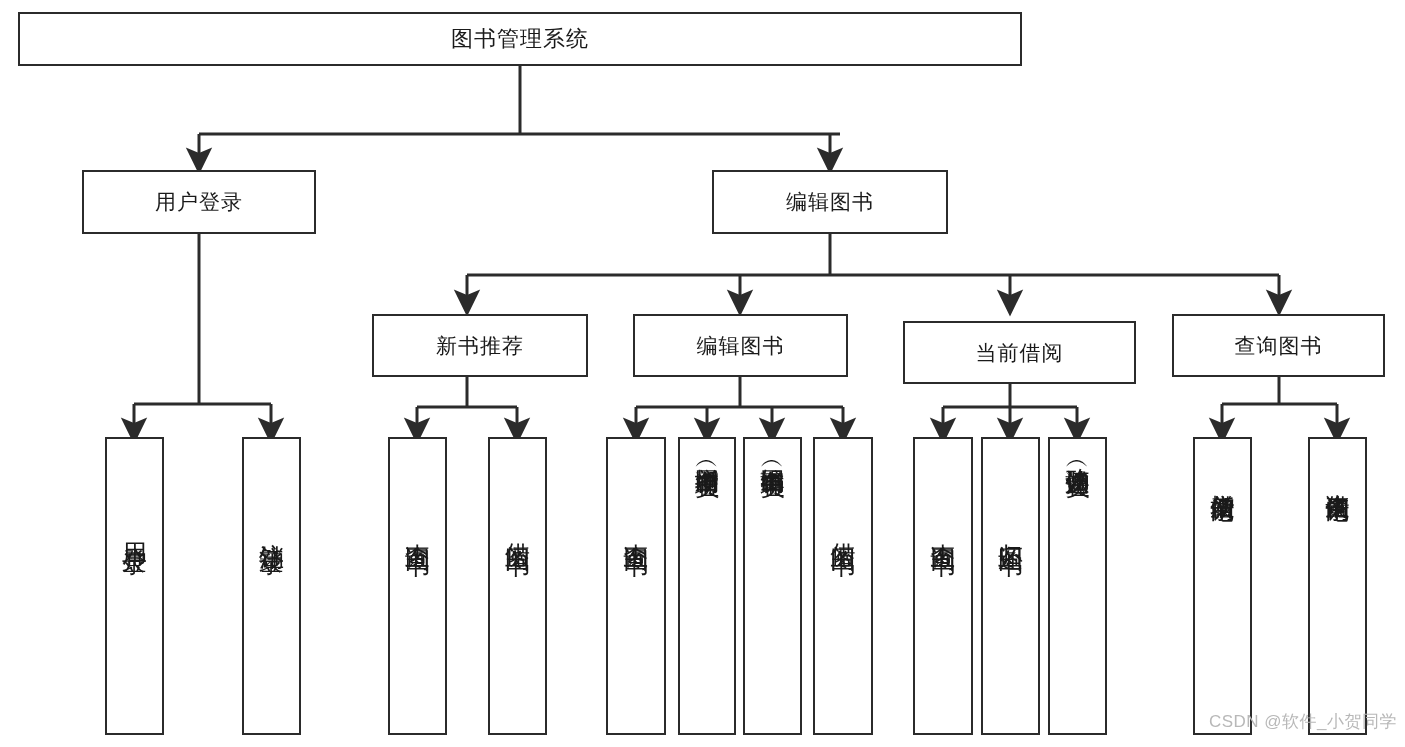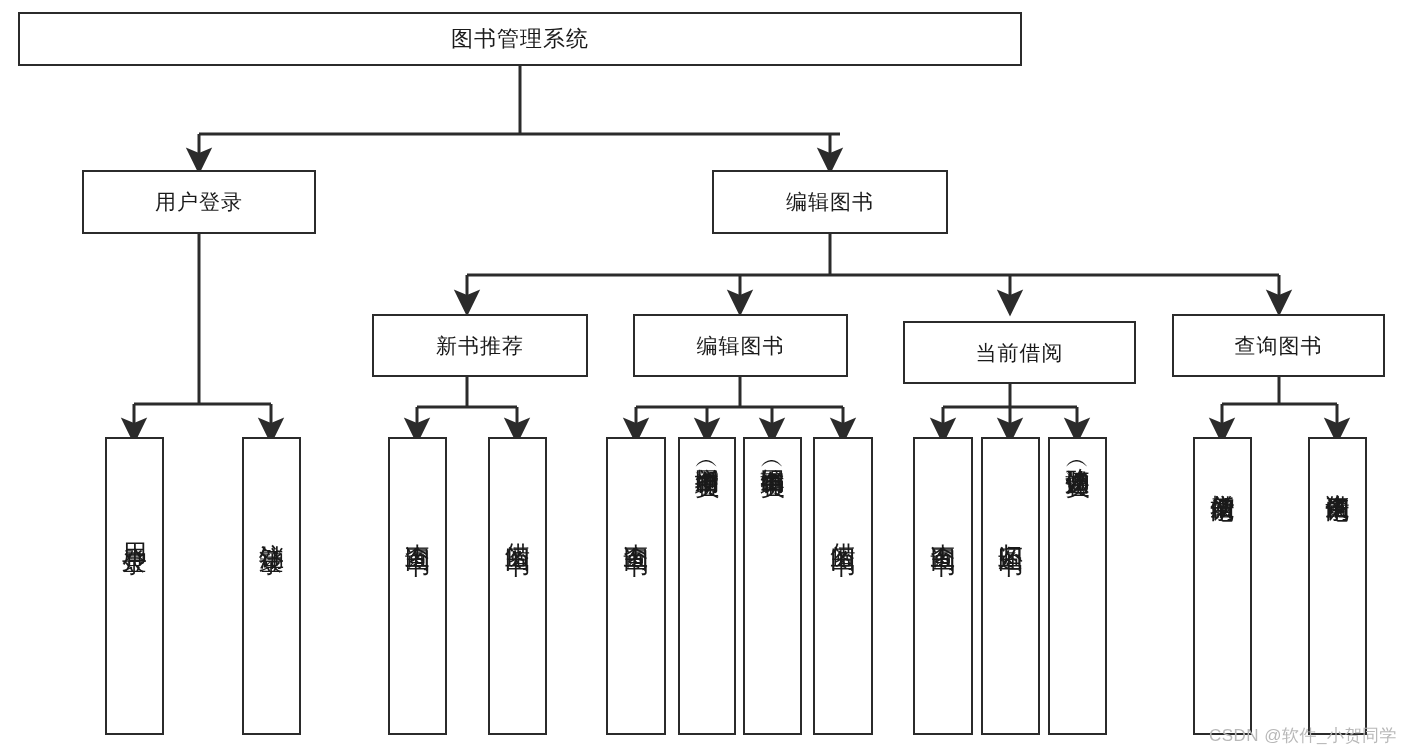--- a/index.html
+++ b/index.html
@@ -71,21 +71,21 @@
   }
   .node.vert.mid4 .label {
     padding-top: 30px;
   }
   .node.vert.topalign .label {
     padding-top: 4px;
   }
   #watermark {
     position: absolute;
     right: 8px;
-    bottom: 0;
+    bottom: 14px;
     font-size: 17px;
     color: #b8b8b8;
     letter-spacing: 0.5px;
     user-select: none;
     white-space: nowrap;
   }
 </style>
 </head>
 <body>
 

